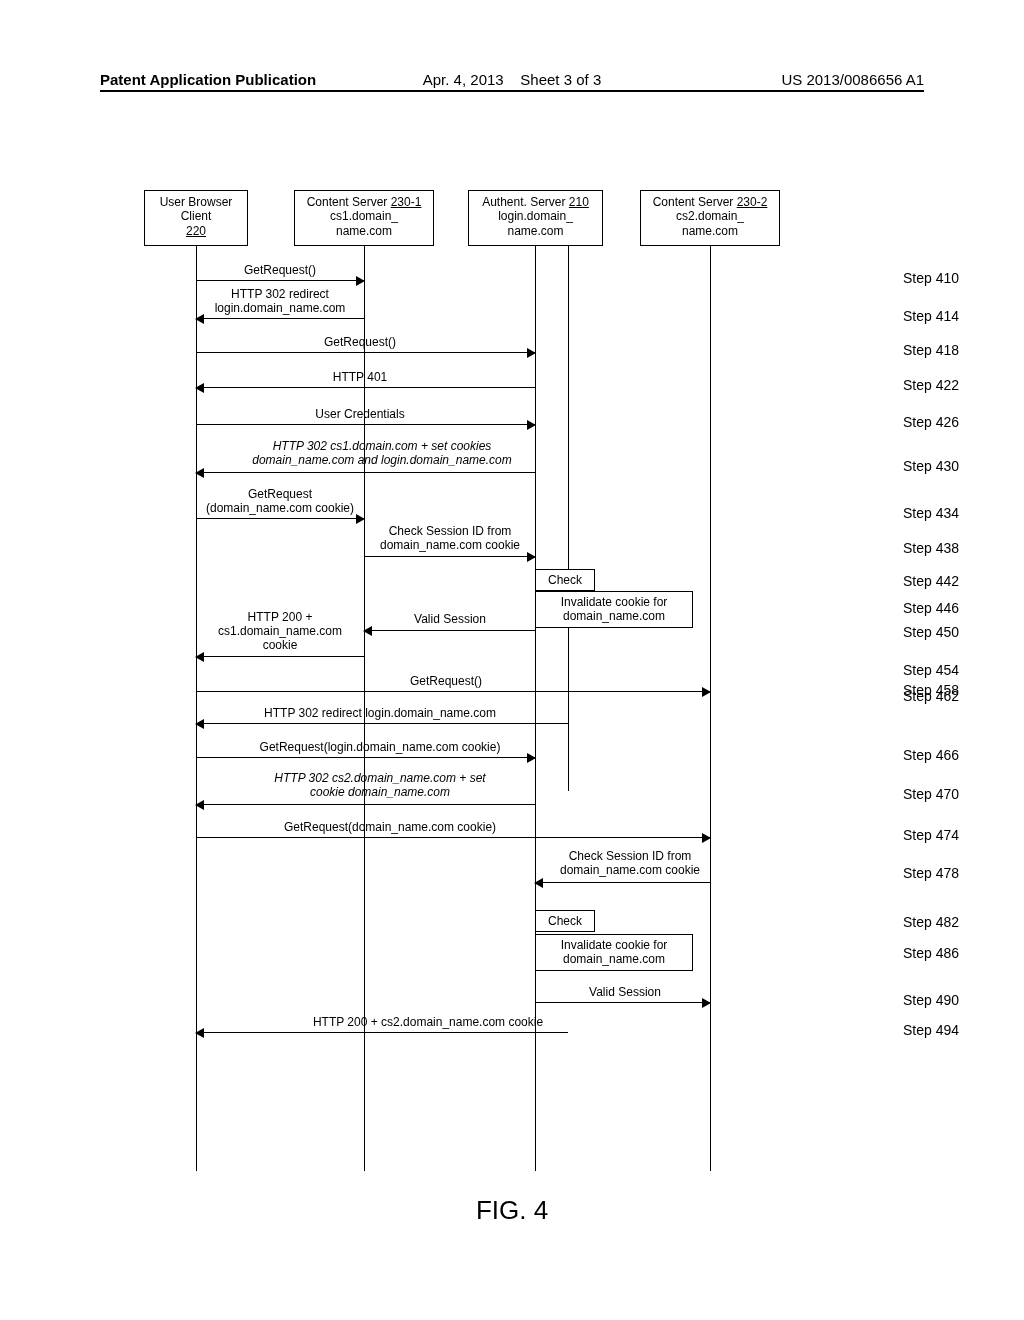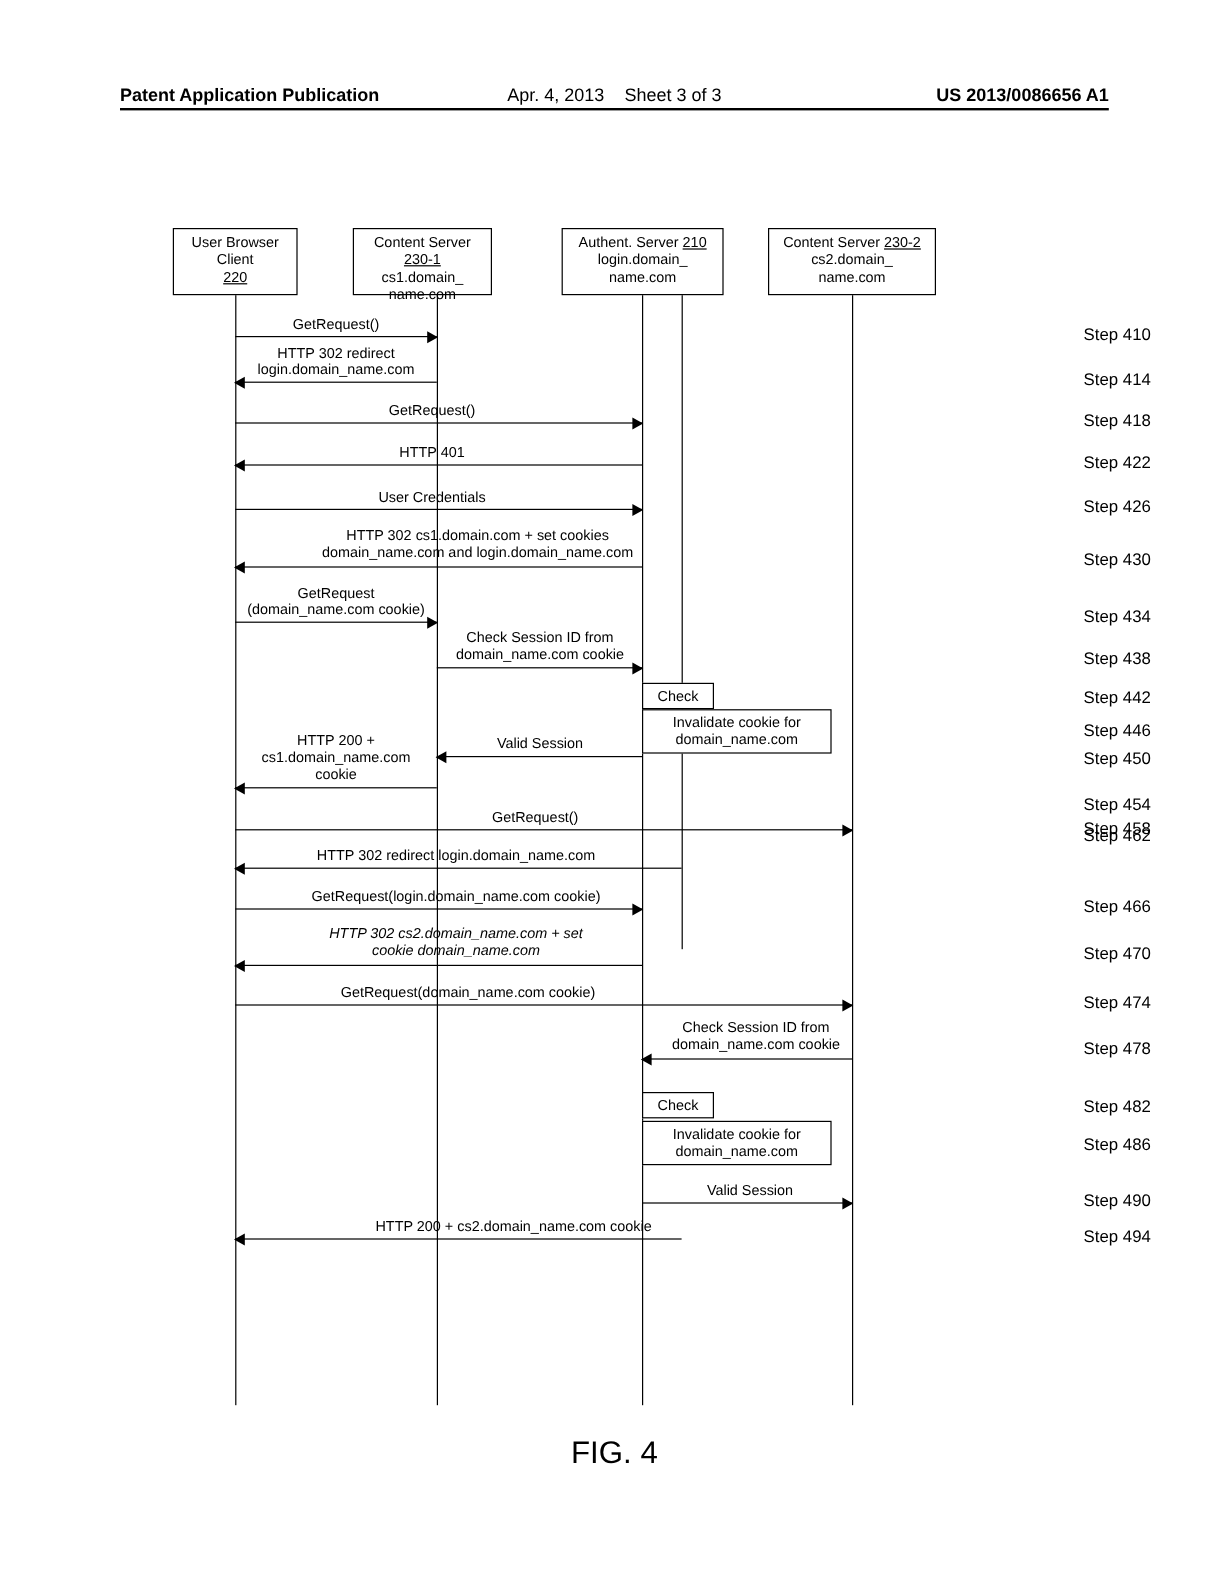--- a/index.html
+++ b/index.html
@@ -2,21 +2,21 @@
 <html><head>
 <meta charset="utf-8">
 <style>
   * { margin: 0; padding: 0; box-sizing: border-box; }
   body { font-family: Arial, Helvetica, sans-serif; font-size: 13px; background: #fff; width: 1024px; }
   .page { width: 1024px; height: 1320px; position: relative; background: #fff; }
   .header { position: absolute; top: 60px; left: 100px; right: 100px; height: 28px; display:flex; align-items:flex-end;}
   .header-line { position: absolute; top: 90px; left: 100px; right: 100px; border-top: 2px solid #000; }
   .hdr-left { font-weight: bold; font-size: 15px; }
   .hdr-mid { font-size: 15px; position:absolute; left: 50%; transform:translateX(-50%); white-space:nowrap;}
-  .hdr-right { font-weight: bold; font-size: 15px; position:absolute; right:0;}
+  .hdr-right { font-weight: normal; font-size: 15px; position:absolute; right:0;}
   .diagram { position: absolute; top: 190px; left: 130px; width: 760px; height: 990px; }
   .lifeline-box {
     position: absolute; top: 0; height: 56px; border: 1.5px solid #000;
     text-align: center; font-size: 12px; line-height: 1.2; padding: 4px 3px;
     background: #fff;
   }
   .lifeline-box .ul { text-decoration: underline; }
   .ll-v { position: absolute; top: 56px; width: 0; border-left: 1.5px solid #000; height: 925px; }
   .msg-label { position: absolute; font-size: 12px; text-align: center; white-space: nowrap; transform: translateX(-50%); }
   .msg-label.multi { white-space: normal; line-height: 1.15; }
@@ -44,21 +44,21 @@
   </div>
   <div class="header-line"></div>
 
   <div class="diagram">
 
     <div class="lifeline-box" style="left:14px; width:104px;">
       <div>User Browser</div>
       <div>Client</div>
       <div class="ul">220</div>
     </div>
-    <div class="lifeline-box" style="left:164px; width:116px;">
+    <div class="lifeline-box" style="left:164px; width:140px;">
       <div><span>Content Server </span><span class="ul">230-1</span></div>
       <div>cs1.domain_</div>
       <div>name.com</div>
     </div>
     <div class="lifeline-box" style="left:338px; width:135px;">
       <div><span>Authent. Server </span><span class="ul">210</span></div>
       <div>login.domain_</div>
       <div>name.com</div>
     </div>
     <div class="lifeline-box" style="left:510px; width:140px;">
@@ -89,21 +89,21 @@
     <div class="step-label" style="top:152px;">Step 418</div>
 
     <div class="msg-label" style="left:230px; top:180px;">HTTP 401</div>
     <div class="arrow left" style="left:66px; width:339px; top:197px;"></div>
     <div class="step-label" style="top:187px;">Step 422</div>
 
     <div class="msg-label" style="left:230px; top:217px;">User Credentials</div>
     <div class="arrow" style="left:66px; width:339px; top:234px;"></div>
     <div class="step-label" style="top:224px;">Step 426</div>
 
-    <div class="msg-label multi" style="left:268px; top:250px;">
+    <div class="msg-label multi" style="left:252px; top:250px;font-style:italic;">
       <div>HTTP 302 cs1.domain.com + set cookies</div>
       <div>domain_name.com and login.domain_name.com</div>
     </div>
     <div class="arrow left" style="left:66px; width:339px; top:282px;"></div>
     <div class="step-label" style="top:268px;">Step 430</div>
 
     <div class="msg-label multi" style="left:150px; top:298px;">
       <div>GetRequest</div>
       <div>(domain_name.com cookie)</div>
     </div>

